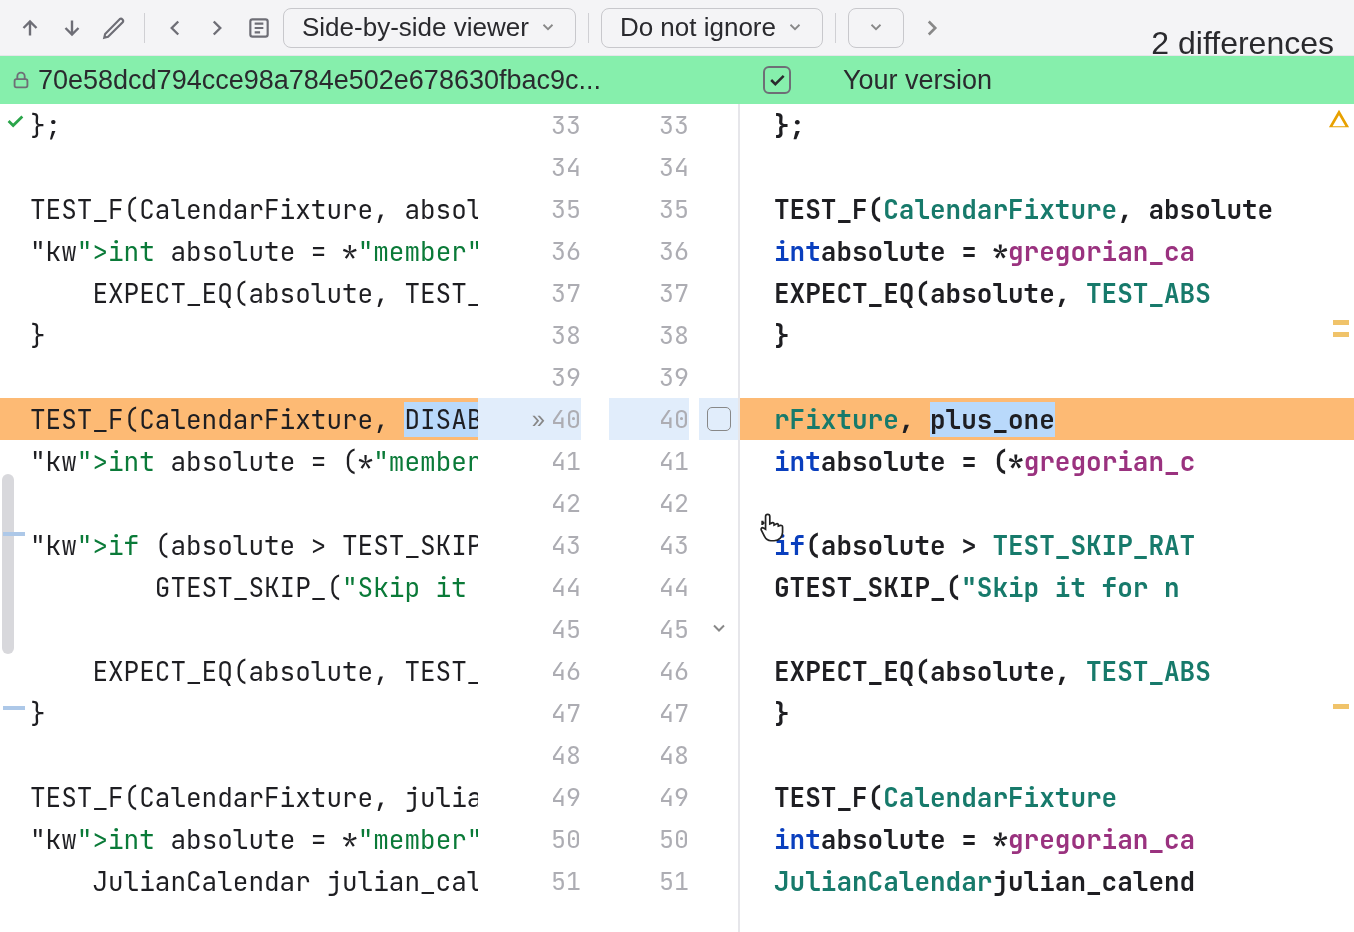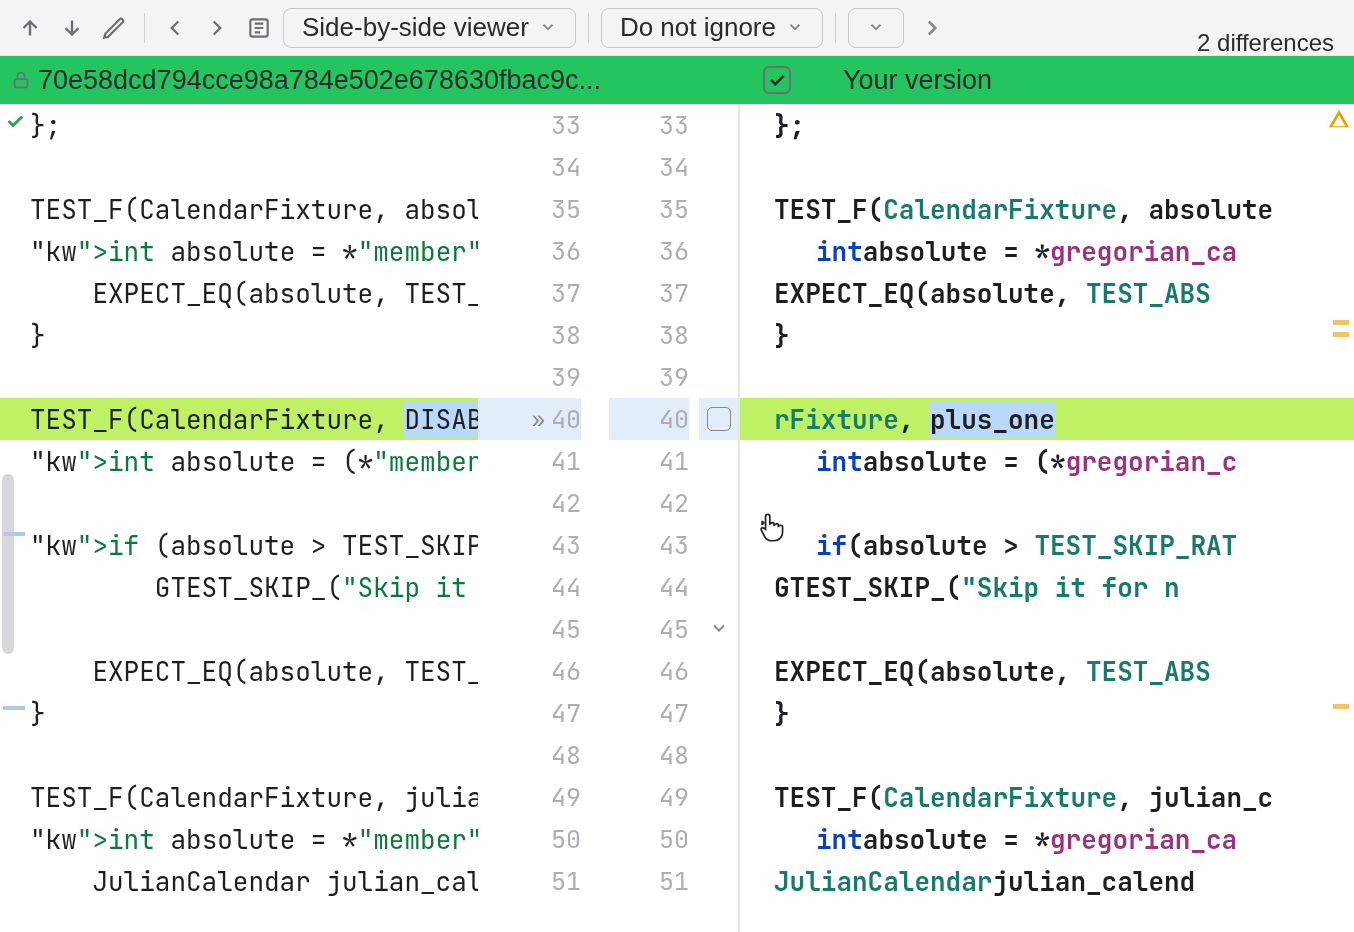--- a/index.html
+++ b/index.html
@@ -44,27 +44,27 @@
   align-items: center;
   gap: 10px;
   color: #2a2a2e;
   background: #f4f4f6;
   height: 40px;
 }
 .tb-dropdown .chev { color: #888; }
 .diff-count {
   margin-left: auto;
   color: #2a2a2e;
-  font-size: 24px;
+  font-size: 32px;
   padding-right: 8px;
   margin-top: 31px;
 }
 .subheader {
   height: 48px;
-  background: #22c55e;
+  background: #86efac;
   display: flex;
   align-items: center;
   position: relative;
 }
 .sub-left {
   flex: 0 0 609px;
   display: flex;
   align-items: center;
   padding-left: 10px;
   gap: 6px;
@@ -134,30 +134,30 @@
 .pane-right .code-line { padding-left: 34px; }
 .gut-line {
   height: 42px;
   display: flex;
   align-items: center;
   justify-content: flex-end;
   font-family: "JetBrains Mono", "SF Mono", Menlo, monospace;
   font-size: 25px;
   color: #adadb3;
 }
-.hl-row { background: #bef264; }
+.hl-row { background: #fdba74; }
 .hl-gut { background: #e1edfb; }
 .hl-word { background: #b9d9fb; }
 .str { color: #0a7a38; }
 .pane-right .bold { font-weight: 600; }
 .pane-right .typec { color: #177a6b; font-weight: 600;}
 .pane-right .macc { color: #177a6b; font-weight: 600;}
 .pane-right .member2 { color: #9a327f; font-weight: 600;}
 .pane-right .str2 { color: #177a6b; font-weight: 600;}
-.pane-right .kw2 { color: #0a3fbe; font-weight: 600; margin-left: 42px;}
+.pane-right .kw2 { color: #0a3fbe; font-weight: 600;}
 .gutter-action {
   width: 39px;
   display: flex;
   flex-direction: column;
 }
 .ga-cell {
   height: 42px;
   display: flex;
   align-items: center;
   justify-content: center;
@@ -424,21 +424,21 @@
       <div class="code-line"></div>
       <div class="code-line hl-row"><span class="typec">rFixture</span><span class="bold">, </span><span class="hl-word bold">plus_one</span></div>
       <div class="code-line">    <span class="kw2">int</span> <span class="bold">absolute = (*</span><span class="member2">gregorian_c</span></div>
       <div class="code-line"></div>
       <div class="code-line">    <span class="kw2">if</span> <span class="bold">(absolute &gt; </span><span class="macc">TEST_SKIP_RAT</span></div>
       <div class="code-line">        <span class="bold">GTEST_SKIP_(</span><span class="str2">"Skip it for n</span></div>
       <div class="code-line"></div>
       <div class="code-line">    <span class="bold">EXPECT_EQ(absolute, </span><span class="macc">TEST_ABS</span></div>
       <div class="code-line"><span class="bold">}</span></div>
       <div class="code-line"></div>
-      <div class="code-line"><span class="bold">TEST_F(</span><span class="typec">CalendarFixture</span><span class="bold">, julian_c</span></div>
+      <div class="code-line"><span class="bold">TEST_F(</span><span class="typec">CalendarFixture</span></div>
       <div class="code-line">    <span class="kw2">int</span> <span class="bold">absolute = *</span><span class="member2">gregorian_ca</span></div>
       <div class="code-line">    <span class="typec">JulianCalendar</span> <span class="bold">julian_calend</span></div>
       <div class="minimap">
       <span class="mm-warn">
         <svg width="22" height="22" viewBox="0 0 24 24" fill="currentColor">
             <path d="M12 2L1 21h22L12 2zm0 6l7 12H5l7-12z"></path>
           </svg>
       </span>
       <div class="mm-mark" style="top:216px;"></div>
       <div class="mm-mark" style="top:228px;"></div>

